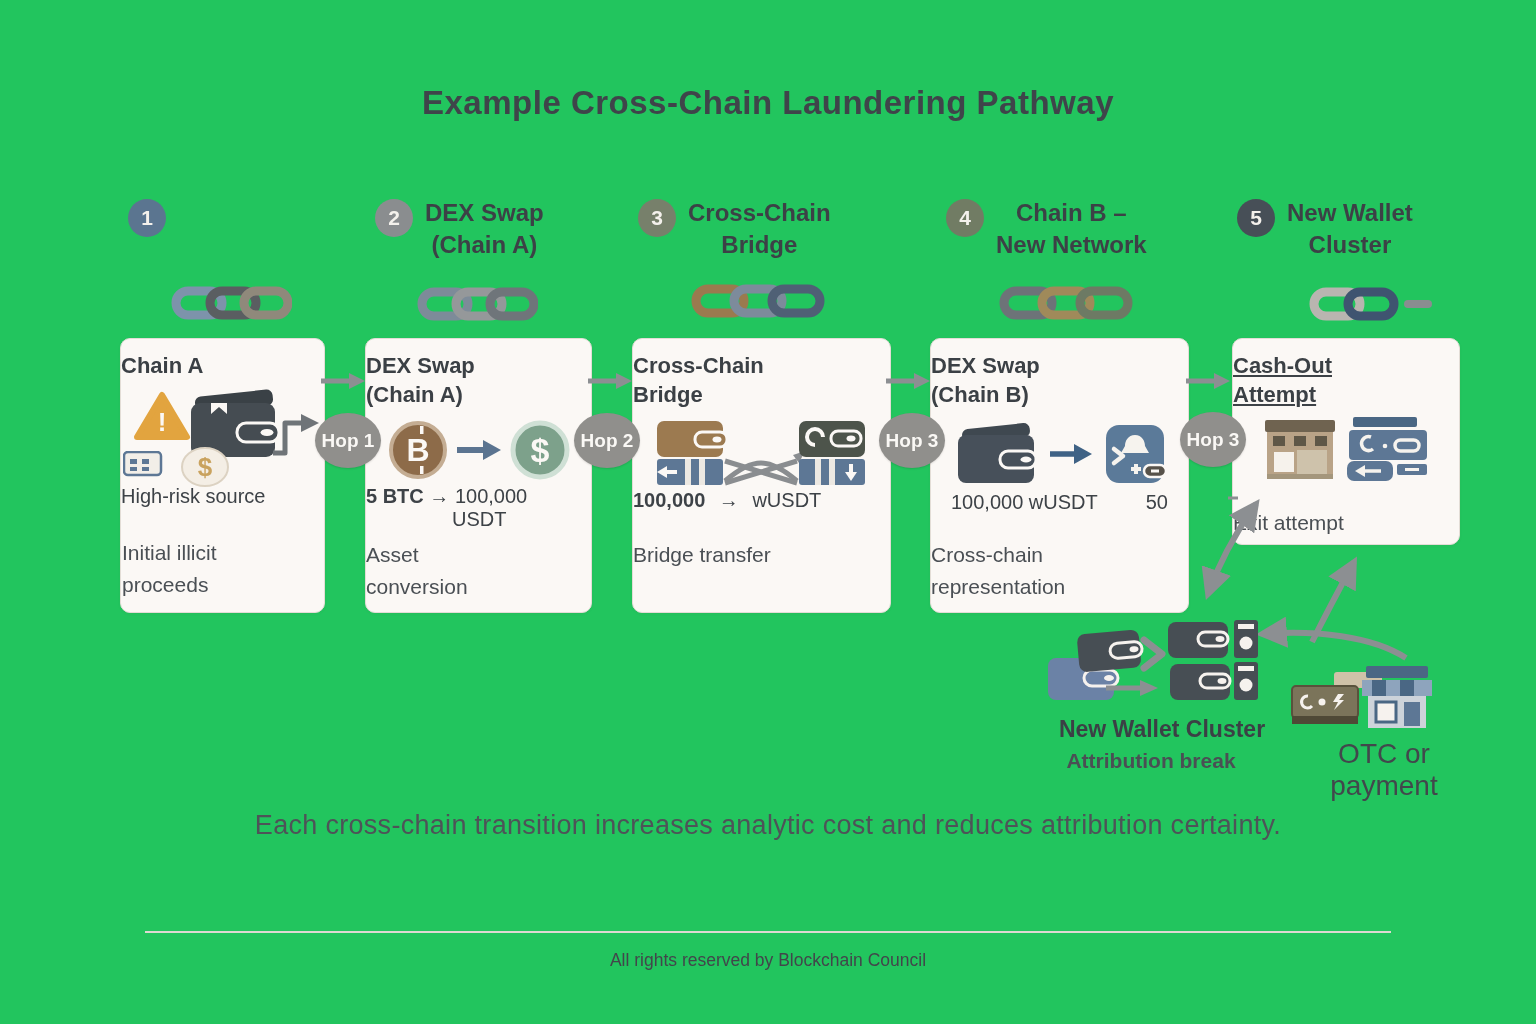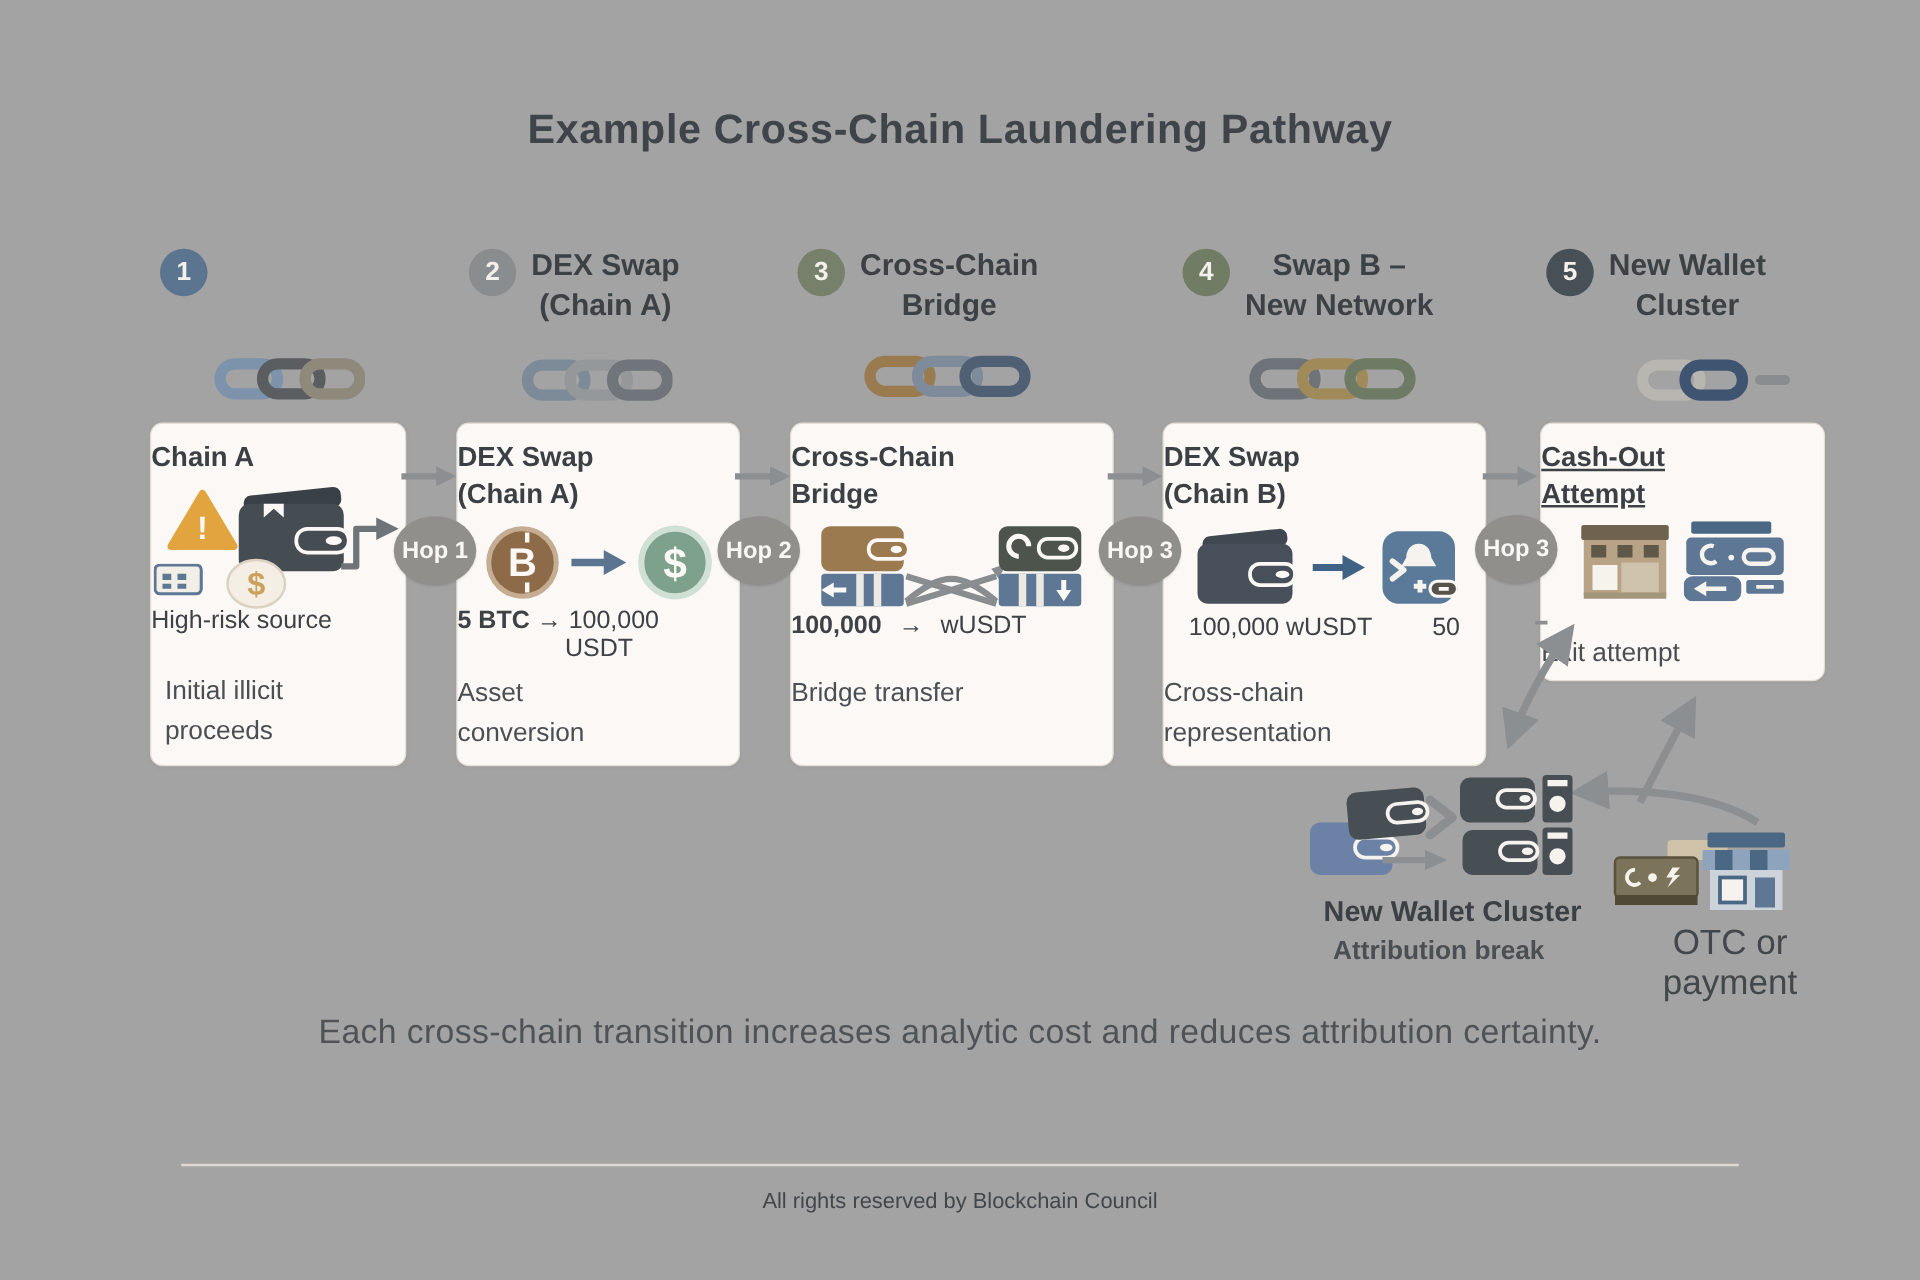--- a/index.html
+++ b/index.html
@@ -1,17 +1,17 @@
 <!DOCTYPE html>
 <html><head>
 <meta charset="utf-8">
 <style>
   html,body{margin:0;padding:0;}
   body{font-family:"Liberation Sans", sans-serif; background:#efeae5;}
-  #canvas{position:relative;width:1536px;height:1024px;background:#a3a3a3;overflow:hidden;margin:0 auto;}
+  #canvas{position:relative;width:1536px;height:1024px;background:#22c55e;overflow:hidden;margin:0 auto;}
   .abs{position:absolute;}
 
   
   .title{left:0;right:0;top:84px;text-align:center;font-size:33px;font-weight:700;color:#3f444a;letter-spacing:.5px;}
 
   
   .step{display:flex;align-items:flex-start;gap:12px;}
   .step-circle{width:38px;height:38px;border-radius:50%;color:#f4f1ec;font-size:21px;font-weight:700;
     display:flex;align-items:center;justify-content:center;flex:0 0 auto;margin-top:2px;}
   .c1{background:#5b7590;} .c2{background:#8a8d8f;} .c3{background:#77806b;} .c4{background:#717c64;} .c5{background:#474f57;}
@@ -59,21 +59,21 @@
   <div class="abs step" style="left:638px;top:197px;">
     <div class="step-circle c3">3</div>
     <div class="step-label">
       <div>Cross-Chain</div>
       <div>Bridge</div>
     </div>
   </div>
   <div class="abs step" style="left:946px;top:197px;">
     <div class="step-circle c4">4</div>
     <div class="step-label">
-      <div>Swap B –</div>
+      <div>Chain B –</div>
       <div>New Network</div>
     </div>
   </div>
   <div class="abs step" style="left:1237px;top:197px;">
     <div class="step-circle c5">5</div>
     <div class="step-label">
       <div>New Wallet</div>
       <div>Cluster</div>
     </div>
   </div>
@@ -126,21 +126,21 @@
         <rect x="19" y="8" width="7" height="5" fill="#5d7795"></rect>
         <rect x="7" y="16" width="7" height="4" fill="#5d7795"></rect>
         <rect x="19" y="16" width="7" height="4" fill="#5d7795"></rect>
       </svg>
       <svg class="abs" style="left:148px;top:28px;" width="52" height="48" viewBox="0 0 52 48">
         <path d="M4 42 H16 V12 H34" fill="none" stroke="#6f7478" stroke-width="5" stroke-linejoin="round"></path>
         <polygon points="32,3 50,12 32,21" fill="#6f7478"></polygon>
       </svg>
     </div>
     <div class="abs card-value" style="left:0;top:146px;width:203px;">High-risk source</div>
-    <div class="abs card-caption" style="left:11px;top:198px;width:203px;">
+    <div class="abs card-caption" style="left:1px;top:198px;width:203px;">
       <div>Initial illicit</div>
       <div>proceeds</div>
     </div>
   </div>
 
   <div class="abs card" style="left:365px;top:338px;width:225px;height:273px;">
     <div class="card-title">
       <div>DEX Swap</div>
       <div>(Chain A)</div>
     </div>

